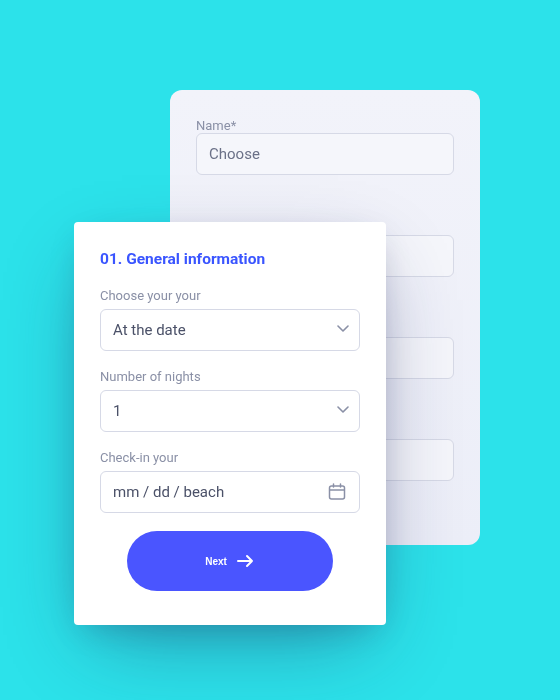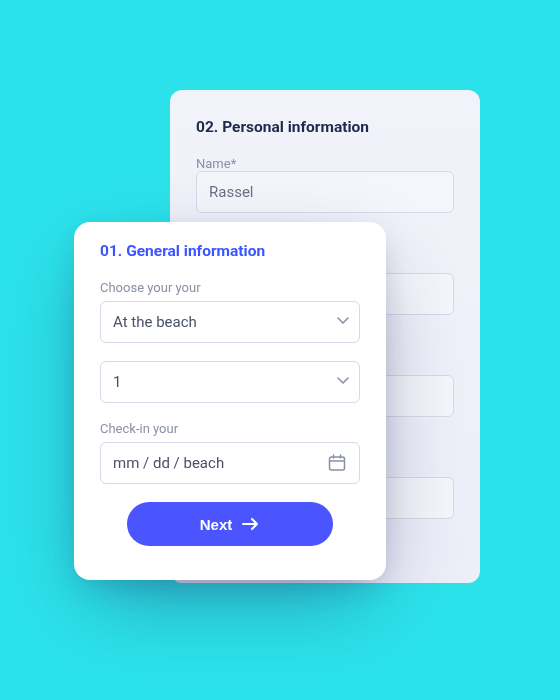--- a/index.html
+++ b/index.html
@@ -49,22 +49,22 @@
   .card-back .input.blank { height: 42px; }
   .card-back .gap { height: 36px; }
 
   
   .card-front {
     position: absolute;
     left: 74px;
     top: 222px;
     width: 312px;
     background: #ffffff;
-    border-radius: 16px;
-    padding: 20px 26px 34px 26px;
+    border-radius: 4px;
+    padding: 28px 26px 34px 26px;
     box-shadow: 0 30px 80px -20px rgba(30, 40, 90, 0.45), 0 10px 30px -10px rgba(30,40,90,0.25);
   }
   .card-front .step-title {
     font-size: 15.5px;
     font-weight: 700;
     color: #3a55ff;
     margin-bottom: 20px;
   }
   .card-front .field-label {
     font-size: 13px;
@@ -91,68 +91,68 @@
     width: 10px; height: 10px;
     display: inline-block;
   }
   .chevron svg { display: block; }
   .cal-icon {
     width: 20px; height: 20px;
     display: inline-flex; align-items: center; justify-content: center;
   }
   .btn-next {
     width: 206px;
-    height: 44px;
+    height: 60px;
     margin: 14px auto 0 auto;
     background: #4a55ff;
     border: none;
     border-radius: 999px;
     color: #fff;
-    font-size: 15px;
+    font-size: 10px;
     font-weight: 600;
     display: flex;
     align-items: center;
     justify-content: center;
     gap: 10px;
     cursor: pointer;
   }
   .btn-next .arrow { display: inline-flex; }
 </style>
 </head>
 <body>
 
 <div class="card-back">
-  <div class="step-title">02. Personal information</div>
 
   <span class="field-label">Name*</span>
   <div class="input">
-    <span>Rassel</span>
+    <span>Choose</span>
   </div>
 
   <div class="gap"></div>
   <div class="input blank"></div>
   <div class="gap"></div>
   <div class="input blank"></div>
   <div class="gap"></div>
   <div class="input blank"></div>
 </div>
 
 <div class="card-front">
   <div class="step-title">01. General information</div>
 
   <span class="field-label">Choose your your</span>
   <div class="select">
-    <span>At the beach</span>
+    <span>At the date</span>
     <span class="chevron">
       <svg width="12" height="8" viewBox="0 0 12 8">
           <path d="M1 1l5 5 5-5" fill="none" stroke="#8a90a6" stroke-width="1.6" stroke-linecap="round" stroke-linejoin="round"></path>
         </svg>
     </span>
   </div>
 
+  <span class="field-label">Number of nights</span>
   <div class="select">
     <span>1</span>
     <span class="chevron">
       <svg width="12" height="8" viewBox="0 0 12 8">
           <path d="M1 1l5 5 5-5" fill="none" stroke="#8a90a6" stroke-width="1.6" stroke-linecap="round" stroke-linejoin="round"></path>
         </svg>
     </span>
   </div>
 
   <span class="field-label">Check-in your</span>

